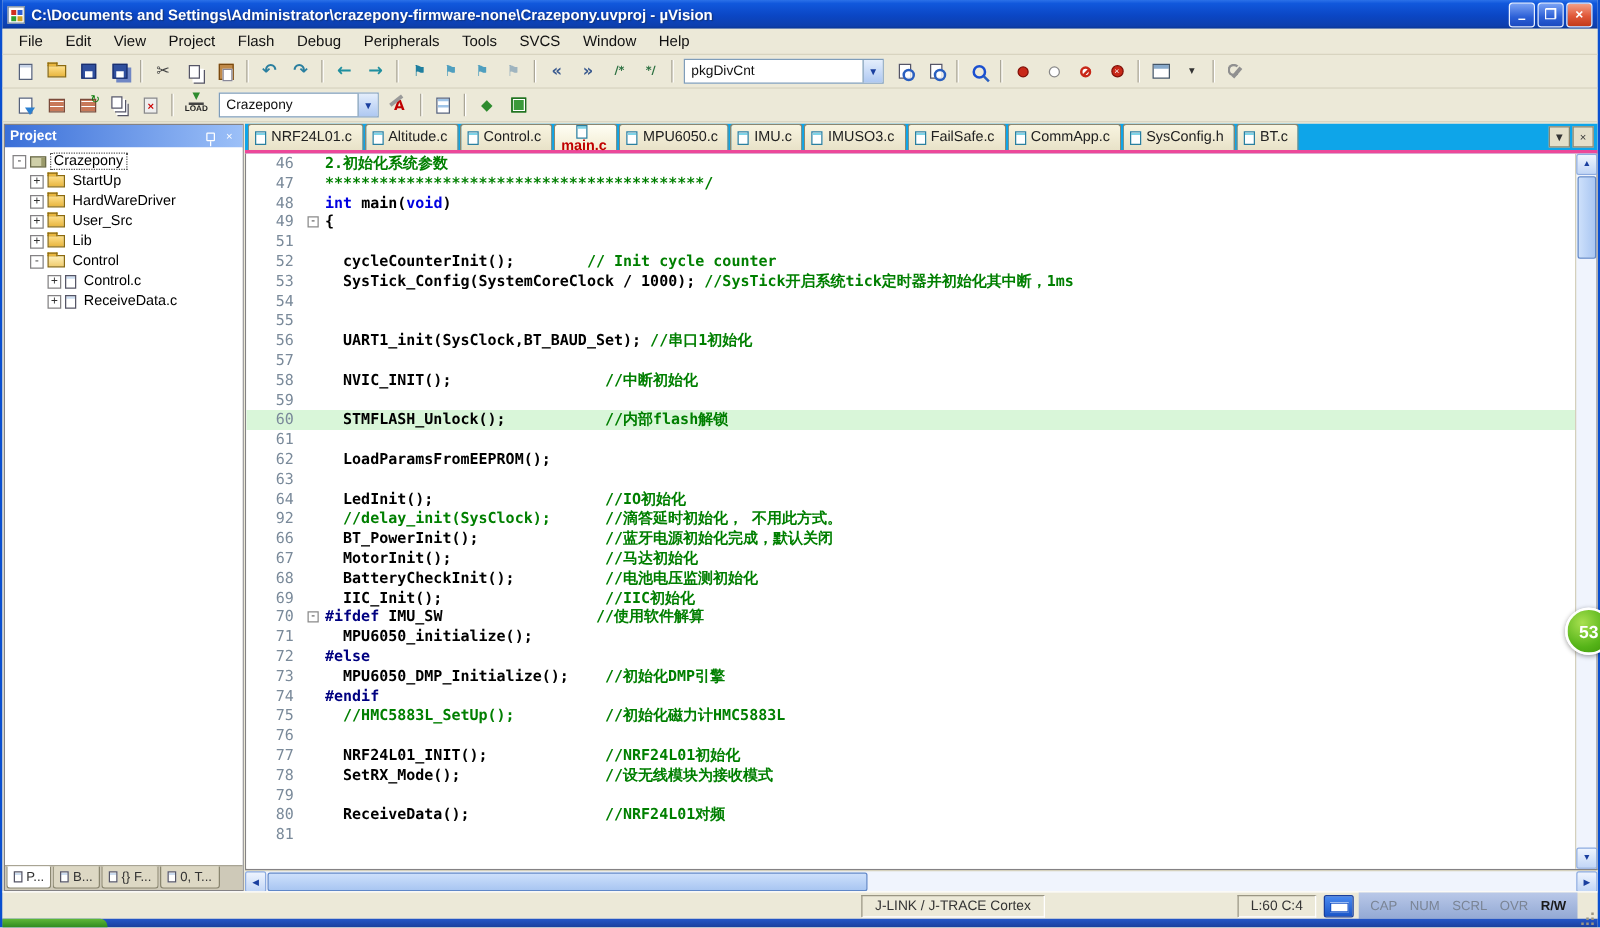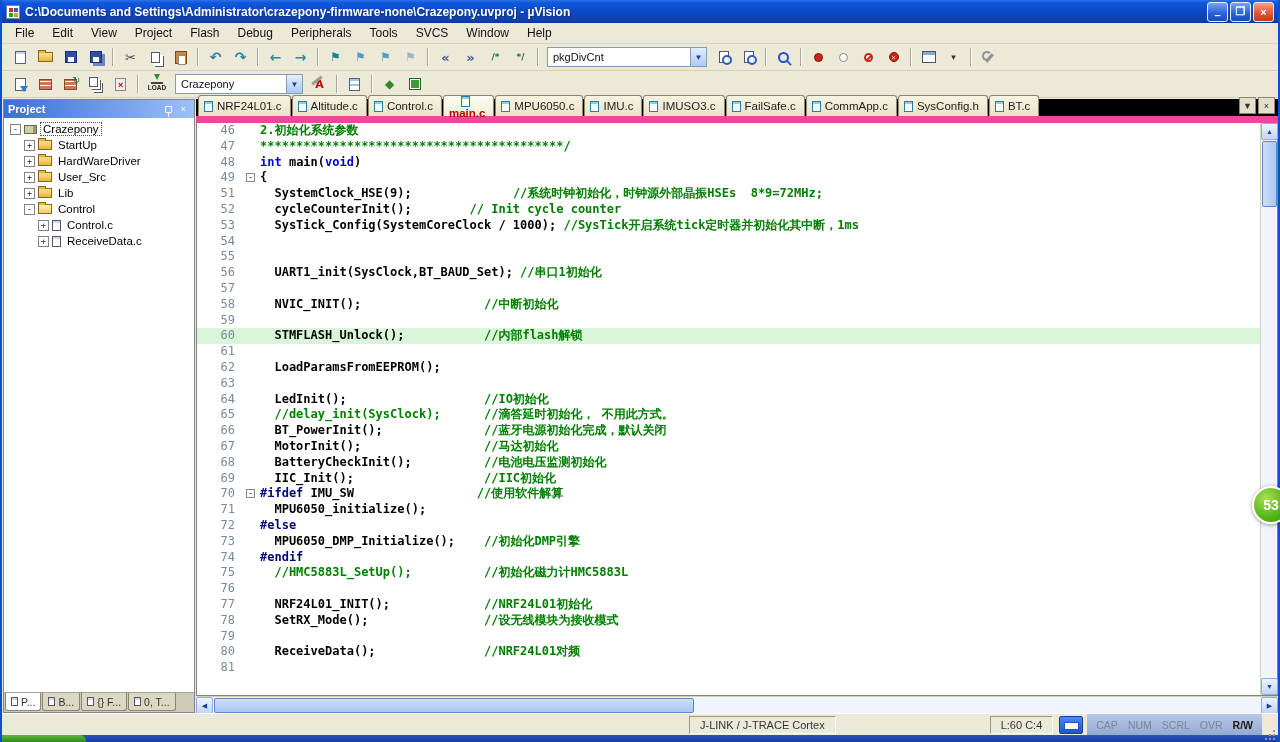--- a/index.html
+++ b/index.html
@@ -93,21 +93,21 @@
   .ti-file { width:9px; height:11px; background:#fff; border:1px solid #556; box-shadow:inset 0 2px 0 #cdddf0; }
   .tree-label { color:#000; padding:0 2px; }
   .tree-row.selected .tree-label { outline:1px dotted #555; }
   .panel-tabs { height:20px; background:#cec9b8; border-top:1px solid #a8a494; display:flex; align-items:flex-start; padding:0 1px; flex:0 0 auto; }
   .ptab { height:18px; display:flex; align-items:center; padding:0 5px; font-size:10.5px; color:#333; border:1px solid #8a8670; border-top:none; border-radius:0 0 3px 3px; background:#ddd8c4; margin-right:1px; }
   .ptab.active { background:#fff; }
   .ptab .ti-file { width:7px; height:9px; margin-right:3px; }
 
   
   .editor-wrap { flex:1; display:flex; flex-direction:column; min-width:0; margin-top:1px; }
-  .tabbar { height:24px; background:#000000; display:flex; align-items:flex-end; padding:2px 2px 0 2px; flex:0 0 auto; border-bottom:7px solid #ec4899; }
+  .tabbar { height:24px; background:#0ea5e9; display:flex; align-items:flex-end; padding:2px 2px 0 2px; flex:0 0 auto; border-bottom:3px solid #ec4899; }
   .tab { height:21px; display:flex; align-items:center; padding:0 8px 0 5px; margin-right:1px; border:1px solid #8a8670; border-bottom:none; border-radius:3px 3px 0 0; background:linear-gradient(#f8f4e0,#e8e2c8); font-size:11.5px; color:#222; white-space:nowrap; }
   .tab.active { background:linear-gradient(#fffef4,#f2ecd2); color:#c00000; font-weight:bold;flex-direction:column; }
   .tab-ic { width:9px; height:11px; background:#fff; border:1px solid #2a7f9f; box-shadow:inset 0 2px 0 #7fd4e8; margin-right:4px; flex:0 0 auto; }
   .tab-spacer { flex:1; }
   .tab-ctrl { width:17px; height:17px; border:1px solid #8a8670; background:#e4dfca; display:flex; align-items:center; justify-content:center; font-size:9px; color:#333; margin:0 1px 2px 1px; flex:0 0 auto; }
 
   .code-zone { flex:1; position:relative; min-height:0; border:1px solid #848284; border-top:none; background:#fff; }
   .code-scroll { position:absolute; left:0; top:0; right:17px; bottom:0; overflow:hidden; background:#fff; }
   .line { display:flex; height:15.8px; line-height:15.8px; font-family:"DejaVu Sans Mono",monospace; font-size:12px; font-weight:600; white-space:pre; }
   .line.hl { background:#d9f6d9; }
@@ -457,35 +457,35 @@
         <span class="tab-spacer"></span>
         <span class="tab-ctrl">▼</span>
         <span class="tab-ctrl">×</span>
       </div>
       <div class="code-zone">
         <div class="code-scroll" id="code-scroll">
             <div class="line"><span class="ln">46</span><span class="foldcol"></span><span class="codetext"><span class="sg-c">2.初始化系统参数</span></span></div>
             <div class="line"><span class="ln">47</span><span class="foldcol"></span><span class="codetext"><span class="sg-c">******************************************/</span></span></div>
             <div class="line"><span class="ln">48</span><span class="foldcol"></span><span class="codetext"><span class="sg-k">int</span><span class="sg-n"> main(</span><span class="sg-k">void</span><span class="sg-n">)</span></span></div>
             <div class="line"><span class="ln">49</span><span class="foldcol"><span class="fold-box">-</span></span><span class="codetext"><span class="sg-n">{</span></span></div>
-            <div class="line"><span class="ln">51</span><span class="foldcol"></span><span class="codetext"><span class="sg-n">  SystemClock_HSE(9);              </span><span class="sg-c">//系统时钟初始化，时钟源外部晶振HSEs  8*9=72MHz;</span></span></div>
+            <div class="line"><span class="ln">51</span><span class="foldcol"></span></div>
             <div class="line"><span class="ln">52</span><span class="foldcol"></span><span class="codetext"><span class="sg-n">  cycleCounterInit();        </span><span class="sg-c">// Init cycle counter</span></span></div>
             <div class="line"><span class="ln">53</span><span class="foldcol"></span><span class="codetext"><span class="sg-n">  SysTick_Config(SystemCoreClock / 1000); </span><span class="sg-c">//SysTick开启系统tick定时器并初始化其中断，1ms</span></span></div>
             <div class="line"><span class="ln">54</span><span class="foldcol"></span><span class="codetext"></span></div>
             <div class="line"><span class="ln">55</span><span class="foldcol"></span><span class="codetext"></span></div>
             <div class="line"><span class="ln">56</span><span class="foldcol"></span><span class="codetext"><span class="sg-n">  UART1_init(SysClock,BT_BAUD_Set); </span><span class="sg-c">//串口1初始化</span></span></div>
             <div class="line"><span class="ln">57</span><span class="foldcol"></span><span class="codetext"></span></div>
             <div class="line"><span class="ln">58</span><span class="foldcol"></span><span class="codetext"><span class="sg-n">  NVIC_INIT();                 </span><span class="sg-c">//中断初始化</span></span></div>
             <div class="line"><span class="ln">59</span><span class="foldcol"></span><span class="codetext"></span></div>
             <div class="line hl"><span class="ln">60</span><span class="foldcol"></span><span class="codetext"><span class="sg-n">  STMFLASH_Unlock();           </span><span class="sg-c">//内部flash解锁</span></span></div>
             <div class="line"><span class="ln">61</span><span class="foldcol"></span><span class="codetext"></span></div>
             <div class="line"><span class="ln">62</span><span class="foldcol"></span><span class="codetext"><span class="sg-n">  LoadParamsFromEEPROM();</span></span></div>
             <div class="line"><span class="ln">63</span><span class="foldcol"></span><span class="codetext"></span></div>
             <div class="line"><span class="ln">64</span><span class="foldcol"></span><span class="codetext"><span class="sg-n">  LedInit();                   </span><span class="sg-c">//IO初始化</span></span></div>
-            <div class="line"><span class="ln">65</span><span class="foldcol"></span><span class="codetext"><span class="sg-c">  //delay_init(SysClock);      //滴答延时初始化， 不用此方式。</span></span></div>
+            <div class="line"><span class="ln">92</span><span class="foldcol"></span><span class="codetext"><span class="sg-c">  //delay_init(SysClock);      //滴答延时初始化， 不用此方式。</span></span></div>
             <div class="line"><span class="ln">66</span><span class="foldcol"></span><span class="codetext"><span class="sg-n">  BT_PowerInit();              </span><span class="sg-c">//蓝牙电源初始化完成，默认关闭</span></span></div>
             <div class="line"><span class="ln">67</span><span class="foldcol"></span><span class="codetext"><span class="sg-n">  MotorInit();                 </span><span class="sg-c">//马达初始化</span></span></div>
             <div class="line"><span class="ln">68</span><span class="foldcol"></span><span class="codetext"><span class="sg-n">  BatteryCheckInit();          </span><span class="sg-c">//电池电压监测初始化</span></span></div>
             <div class="line"><span class="ln">69</span><span class="foldcol"></span><span class="codetext"><span class="sg-n">  IIC_Init();                  </span><span class="sg-c">//IIC初始化</span></span></div>
             <div class="line"><span class="ln">70</span><span class="foldcol"><span class="fold-box">-</span></span><span class="codetext"><span class="sg-p">#ifdef</span><span class="sg-n"> IMU_SW                 </span><span class="sg-c">//使用软件解算</span></span></div>
             <div class="line"><span class="ln">71</span><span class="foldcol"></span><span class="codetext"><span class="sg-n">  MPU6050_initialize();</span></span></div>
             <div class="line"><span class="ln">72</span><span class="foldcol"></span><span class="codetext"><span class="sg-p">#else</span></span></div>
             <div class="line"><span class="ln">73</span><span class="foldcol"></span><span class="codetext"><span class="sg-n">  MPU6050_DMP_Initialize();    </span><span class="sg-c">//初始化DMP引擎</span></span></div>
             <div class="line"><span class="ln">74</span><span class="foldcol"></span><span class="codetext"><span class="sg-p">#endif</span></span></div>
             <div class="line"><span class="ln">75</span><span class="foldcol"></span><span class="codetext"><span class="sg-c">  //HMC5883L_SetUp();          //初始化磁力计HMC5883L</span></span></div>

